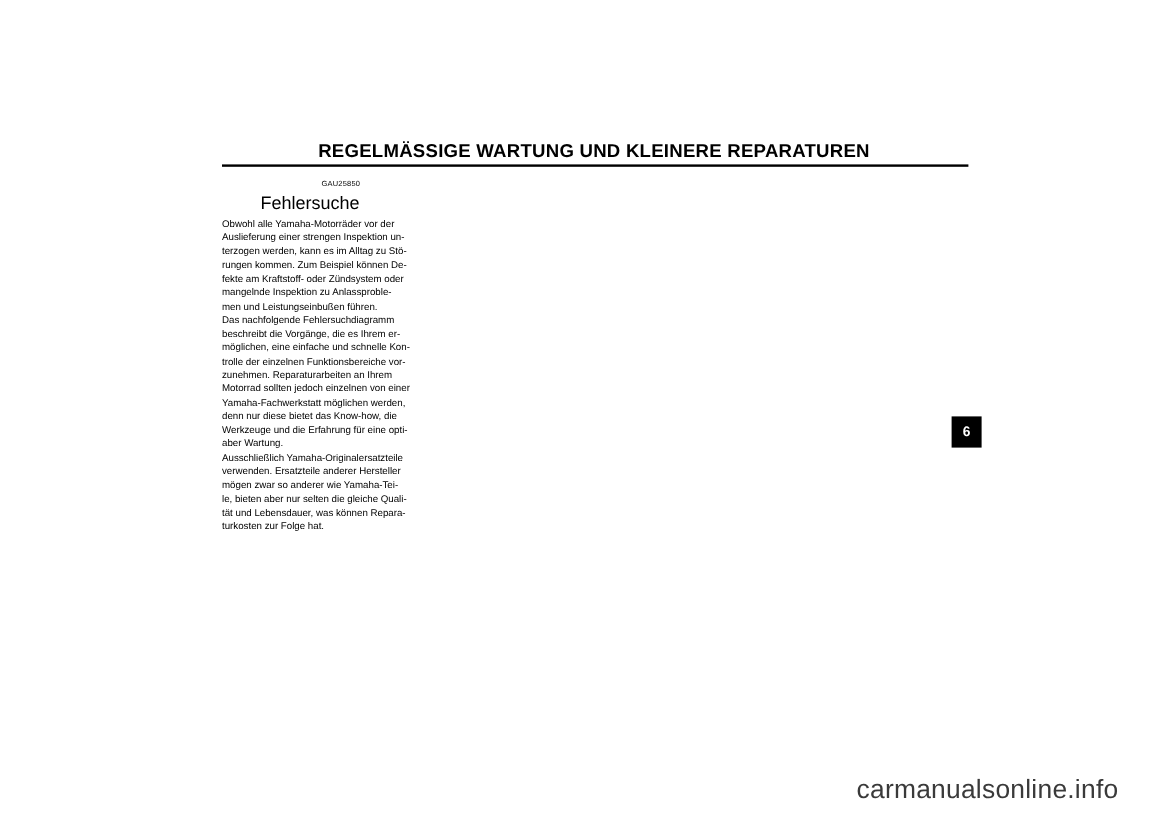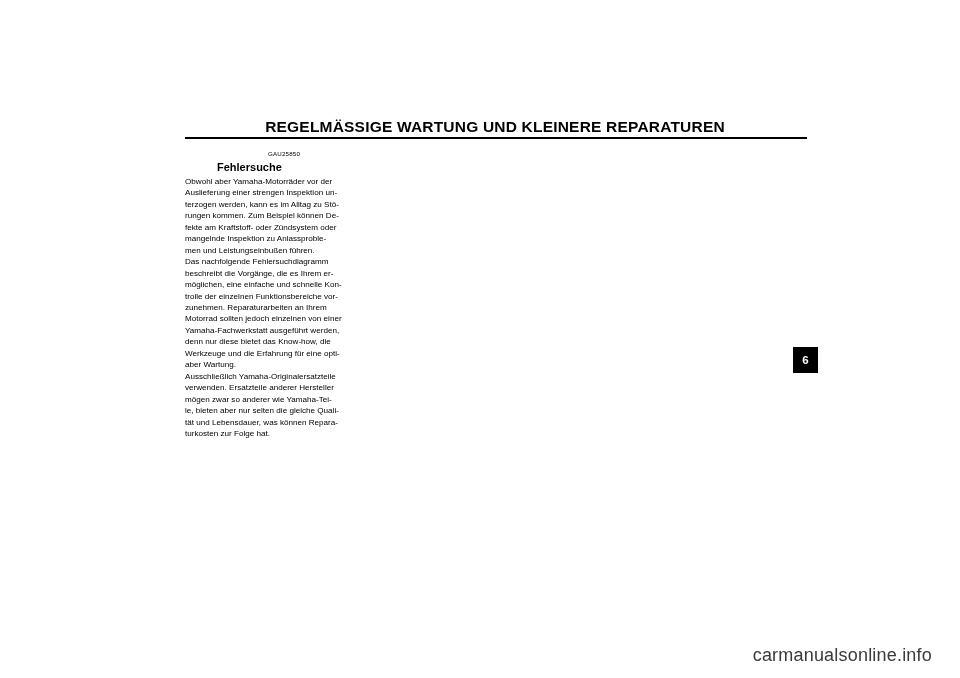--- a/index.html
+++ b/index.html
@@ -75,22 +75,22 @@
     width: 192px;
   }
   .code {
     font-size: 6.2px;
     text-align: center;
     letter-spacing: 0.2px;
     margin: 0 0 4px 0;
     padding-left: 6px;
   }
   .section-heading {
-    font-size: 11px;
-    font-weight: bold;
+    font-size: 15px;
+    font-weight: normal;
     margin: 0 0 3px 0;
     padding-left: 32px;
   }
   .para {
     font-size: 8.1px;
     line-height: 11.45px;
     margin: 0;
   }
   .para .ln {
     display: block;
@@ -104,21 +104,21 @@
     top: 551px;
     width: 960px;
     text-align: center;
     font-size: 9.5px;
     font-weight: bold;
   }
   .watermark {
     position: absolute;
     right: 28px;
     top: 645px;
-    font-size: 18px;
+    font-size: 22px;
     color: #3a3a3a;
     letter-spacing: 0.2px;
     white-space: nowrap;
   }
 </style>
 </head>
 <body>
 
 <div class="page">
 
@@ -127,37 +127,37 @@
 
   <div class="tab-marker">
     <span class="tab-num">6</span>
   </div>
 
   <div class="col">
     <p class="code">GAU25850</p>
     <p class="section-heading">Fehlersuche</p>
 
     <p class="para">
-      <span class="ln">Obwohl aber Yamaha-Motorräder vor der</span>
+      <span class="ln">Obwohl alle Yamaha-Motorräder vor der</span>
       <span class="ln">Auslieferung einer strengen Inspektion un-</span>
       <span class="ln">terzogen werden, kann es im Alltag zu Stö-</span>
       <span class="ln">rungen kommen. Zum Beispiel können De-</span>
       <span class="ln">fekte am Kraftstoff- oder Zündsystem oder</span>
       <span class="ln">mangelnde Inspektion zu Anlassproble-</span>
       <span class="ln">men und Leistungseinbußen führen.</span>
     </p>
 
     <p class="para">
       <span class="ln">Das nachfolgende Fehlersuchdiagramm</span>
       <span class="ln">beschreibt die Vorgänge, die es Ihrem er-</span>
       <span class="ln">möglichen, eine einfache und schnelle Kon-</span>
       <span class="ln">trolle der einzelnen Funktionsbereiche vor-</span>
       <span class="ln">zunehmen. Reparaturarbeiten an Ihrem</span>
       <span class="ln">Motorrad sollten jedoch einzelnen von einer</span>
-      <span class="ln">Yamaha-Fachwerkstatt ausgeführt werden,</span>
+      <span class="ln">Yamaha-Fachwerkstatt möglichen werden,</span>
       <span class="ln">denn nur diese bietet das Know-how, die</span>
       <span class="ln">Werkzeuge und die Erfahrung für eine opti-</span>
       <span class="ln">aber Wartung.</span>
     </p>
 
     <p class="para">
       <span class="ln">Ausschließlich Yamaha-Originalersatzteile</span>
       <span class="ln">verwenden. Ersatzteile anderer Hersteller</span>
       <span class="ln">mögen zwar so anderer wie Yamaha-Tei-</span>
       <span class="ln">le, bieten aber nur selten die gleiche Quali-</span>

